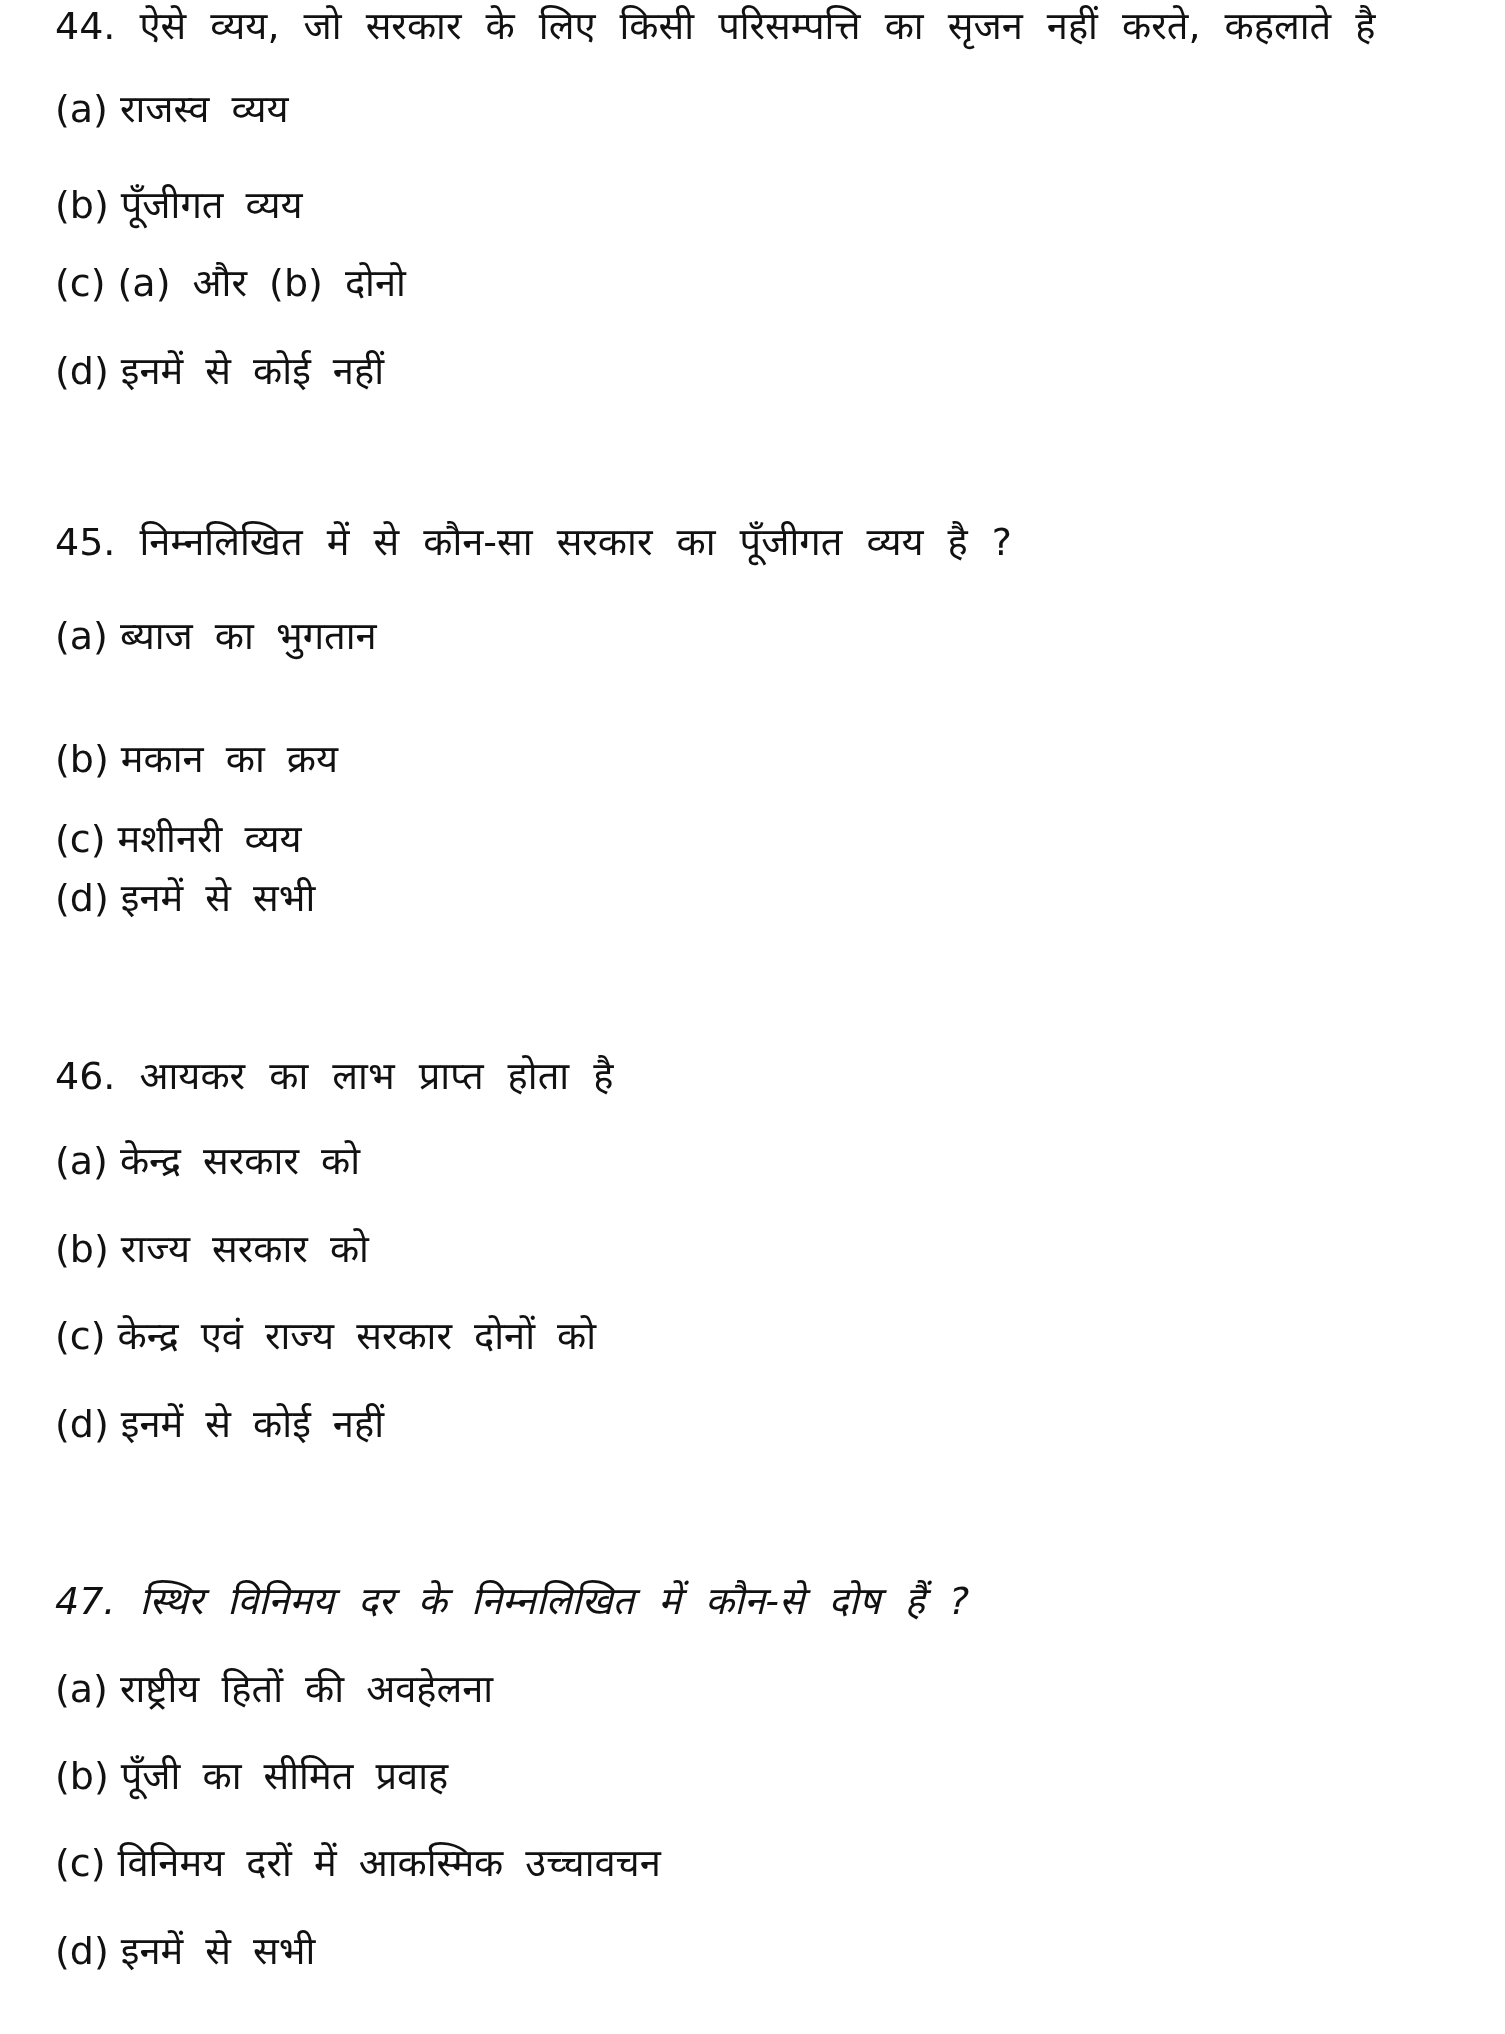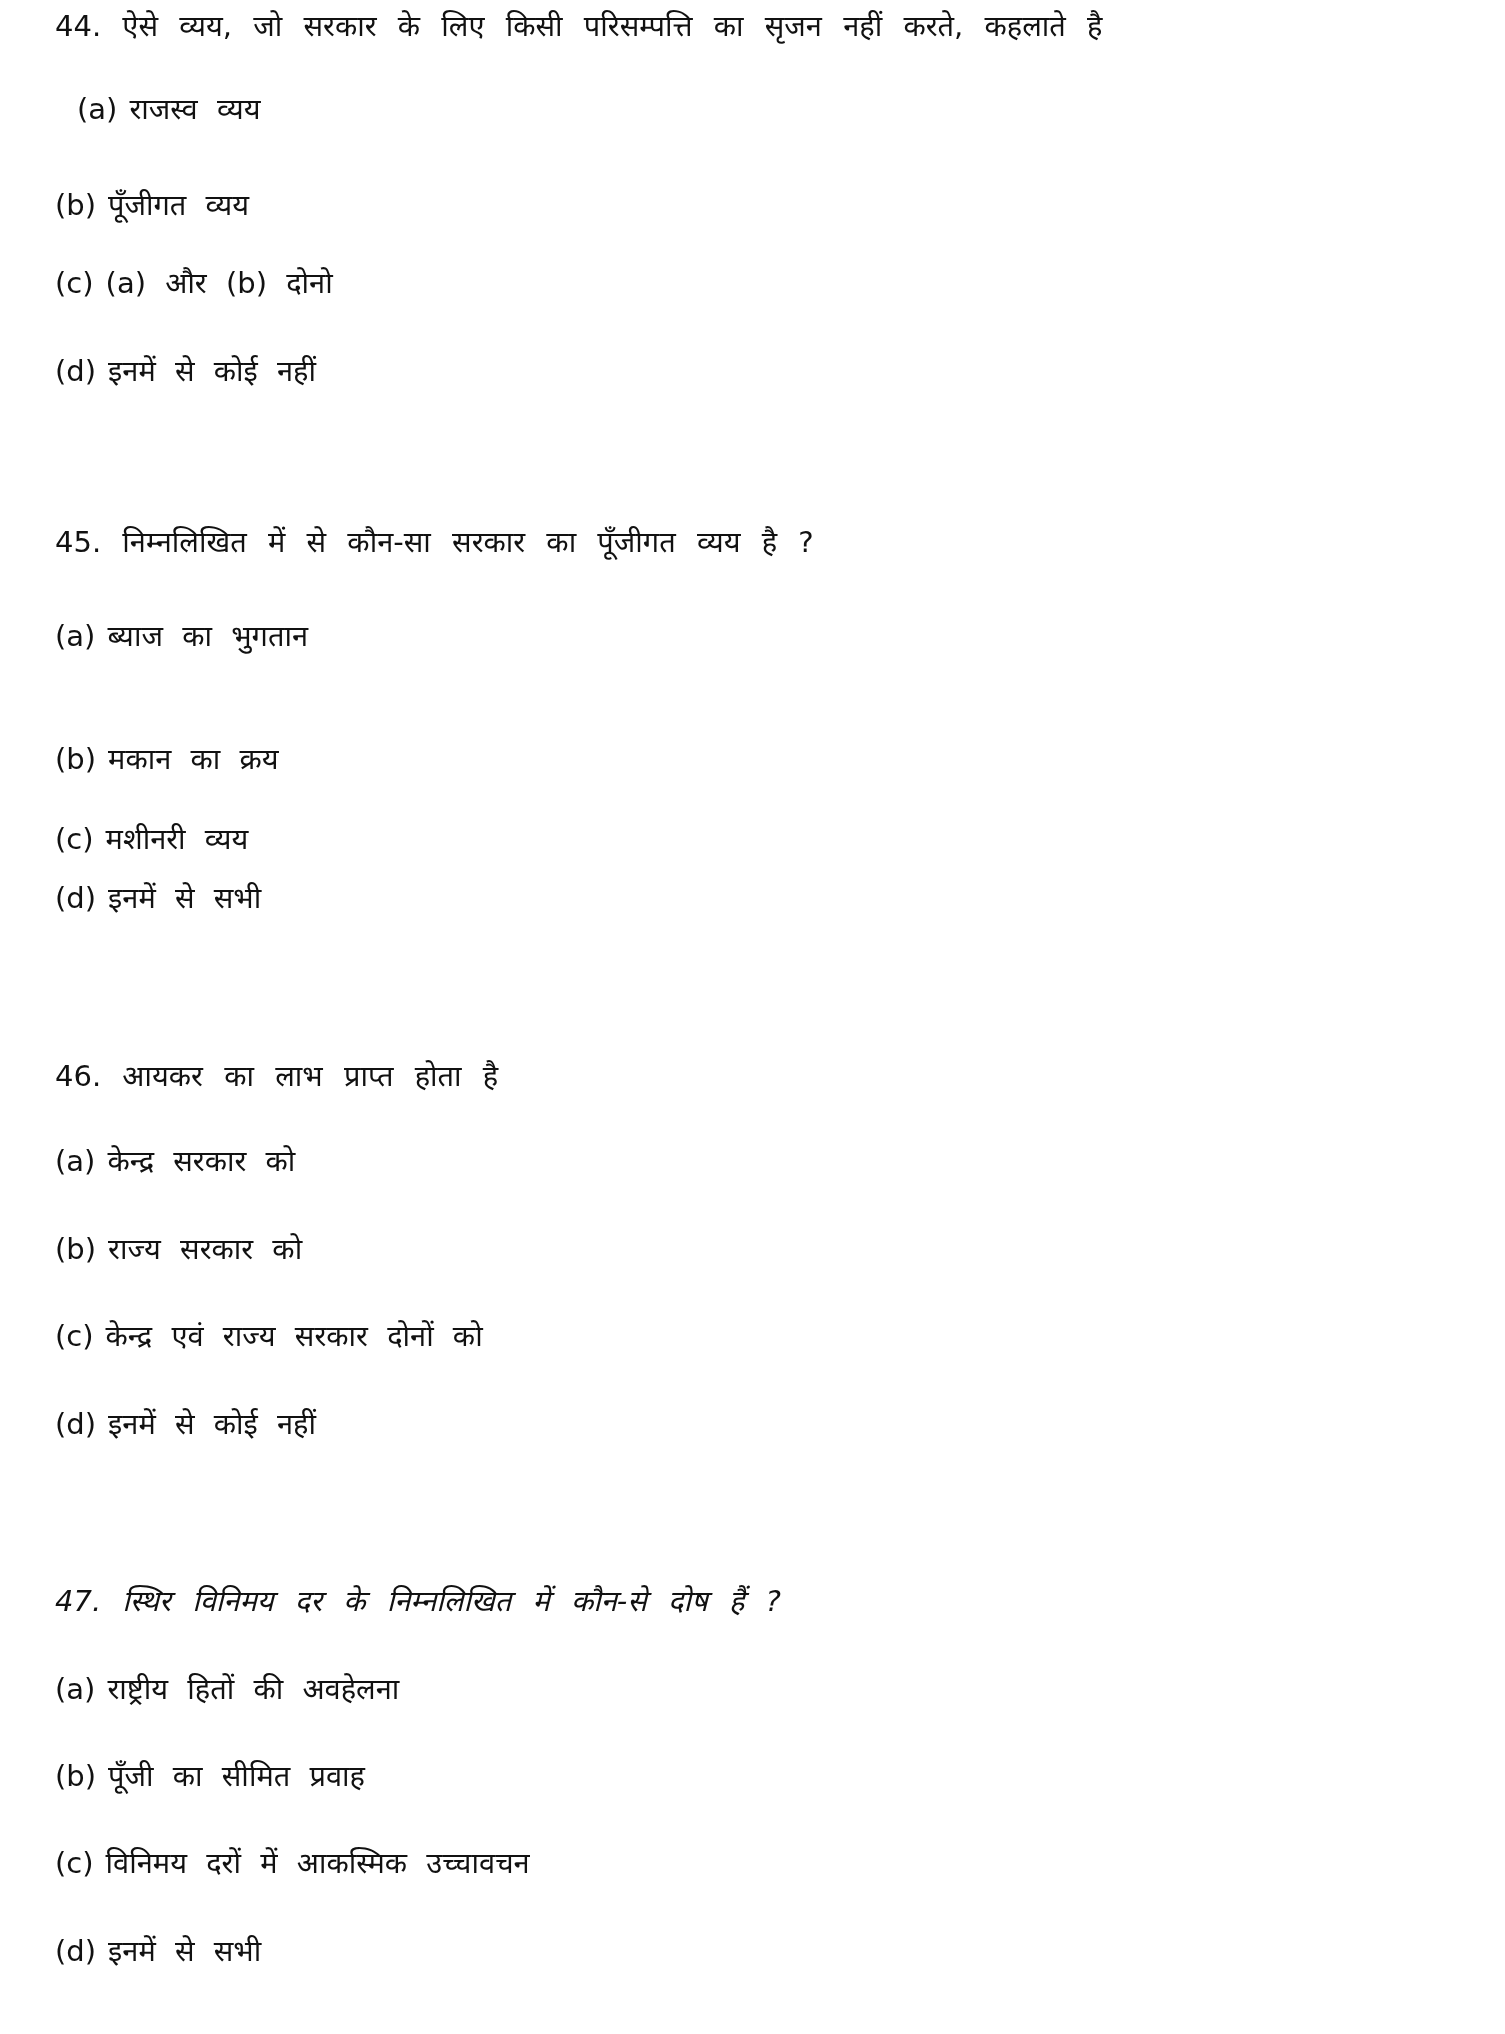--- a/index.html
+++ b/index.html
@@ -7,36 +7,36 @@
       width: 1505px;
       height: 2034px;
       position: relative;
       overflow: hidden;
       font-family: "DejaVu Sans", "Liberation Sans", sans-serif;
       color: #111111;
     }
     .line {
       position: absolute;
       left: 55px;
-      font-size: 29px;
+      font-size: 38px;
       line-height: 48px;
       white-space: nowrap;
       word-spacing: 10px;
     }
     .q { word-spacing: 12px; }
     .marker { margin-right: 12px; }
   </style>
 </head>
 <body>
 
 <div class="line q" style="top:2px;">
   <span>44.</span>
   <span>ऐसे व्यय, जो सरकार के लिए किसी परिसम्पत्ति का सृजन नहीं करते, कहलाते है</span>
 </div>
-<div class="line" style="top:85px;margin-left:22px;">
+<div class="line" style="top:85px;">
   <span class="marker">(a)</span><span>राजस्व व्यय</span>
 </div>
 <div class="line" style="top:181px;">
   <span class="marker">(b)</span><span>पूँजीगत व्यय</span>
 </div>
 <div class="line" style="top:259px;text-align:center;">
   <span class="marker">(c)</span><span>(a) और (b) दोनो</span>
 </div>
 <div class="line" style="top:347px;">
   <span class="marker">(d)</span><span>इनमें से कोई नहीं</span>

